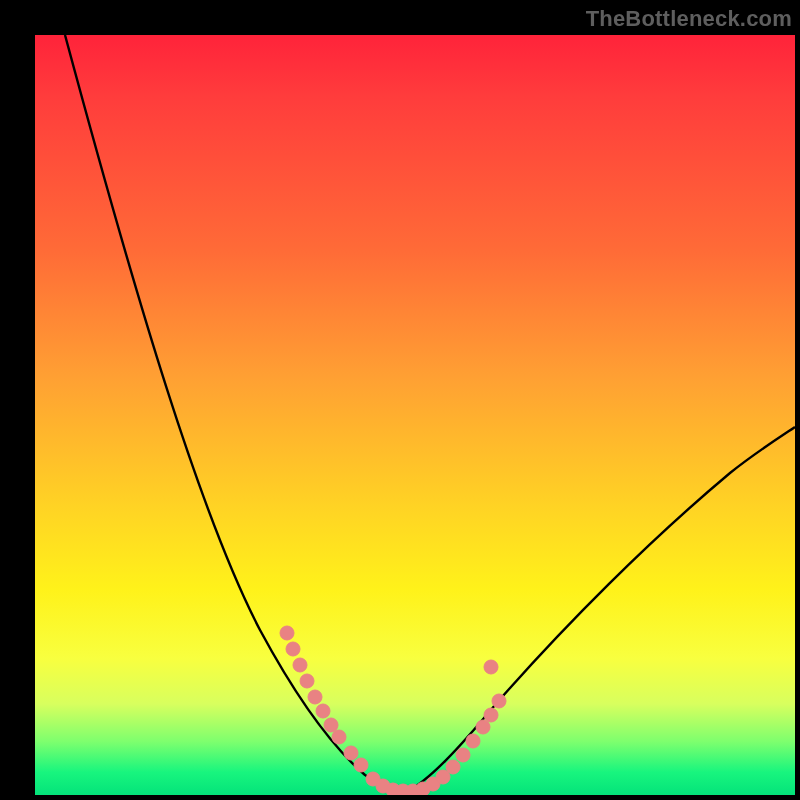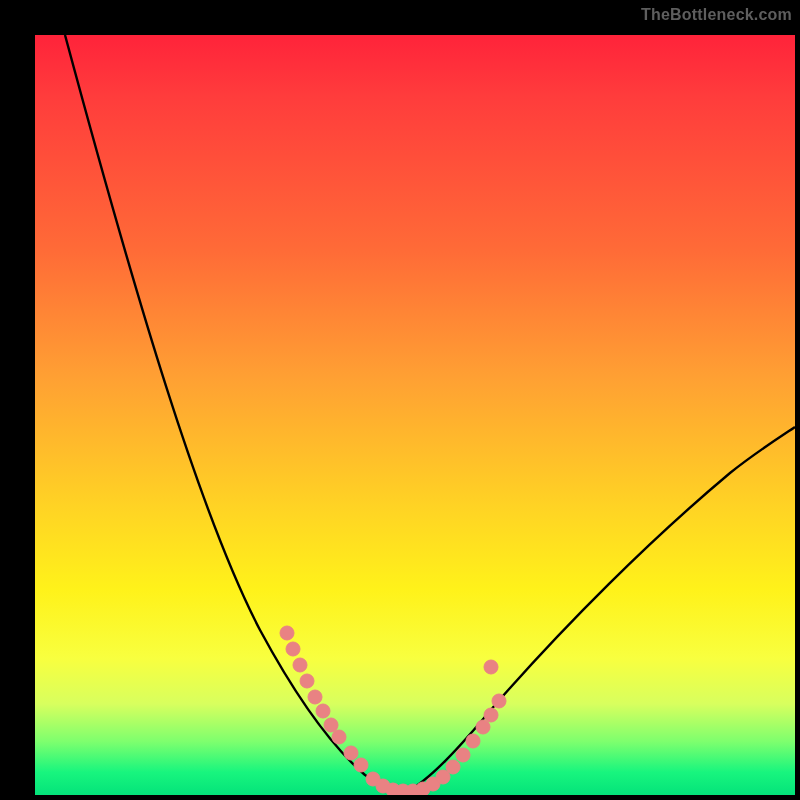--- a/index.html
+++ b/index.html
@@ -35,21 +35,21 @@
       #7dff6e 93%,
       #18f57e 97%,
       #04e37a 100%
     );
   }
   .watermark {
     position: absolute;
     top: 6px;
     right: 8px;
     font-family: Arial, Helvetica, sans-serif;
-    font-size: 16px;
+    font-size: 22px;
     font-weight: 600;
     color: #5e5e5e;
     letter-spacing: 0.2px;
     user-select: none;
   }
   svg.curves {
     position: absolute;
     inset: 0;
   }
 </style>

